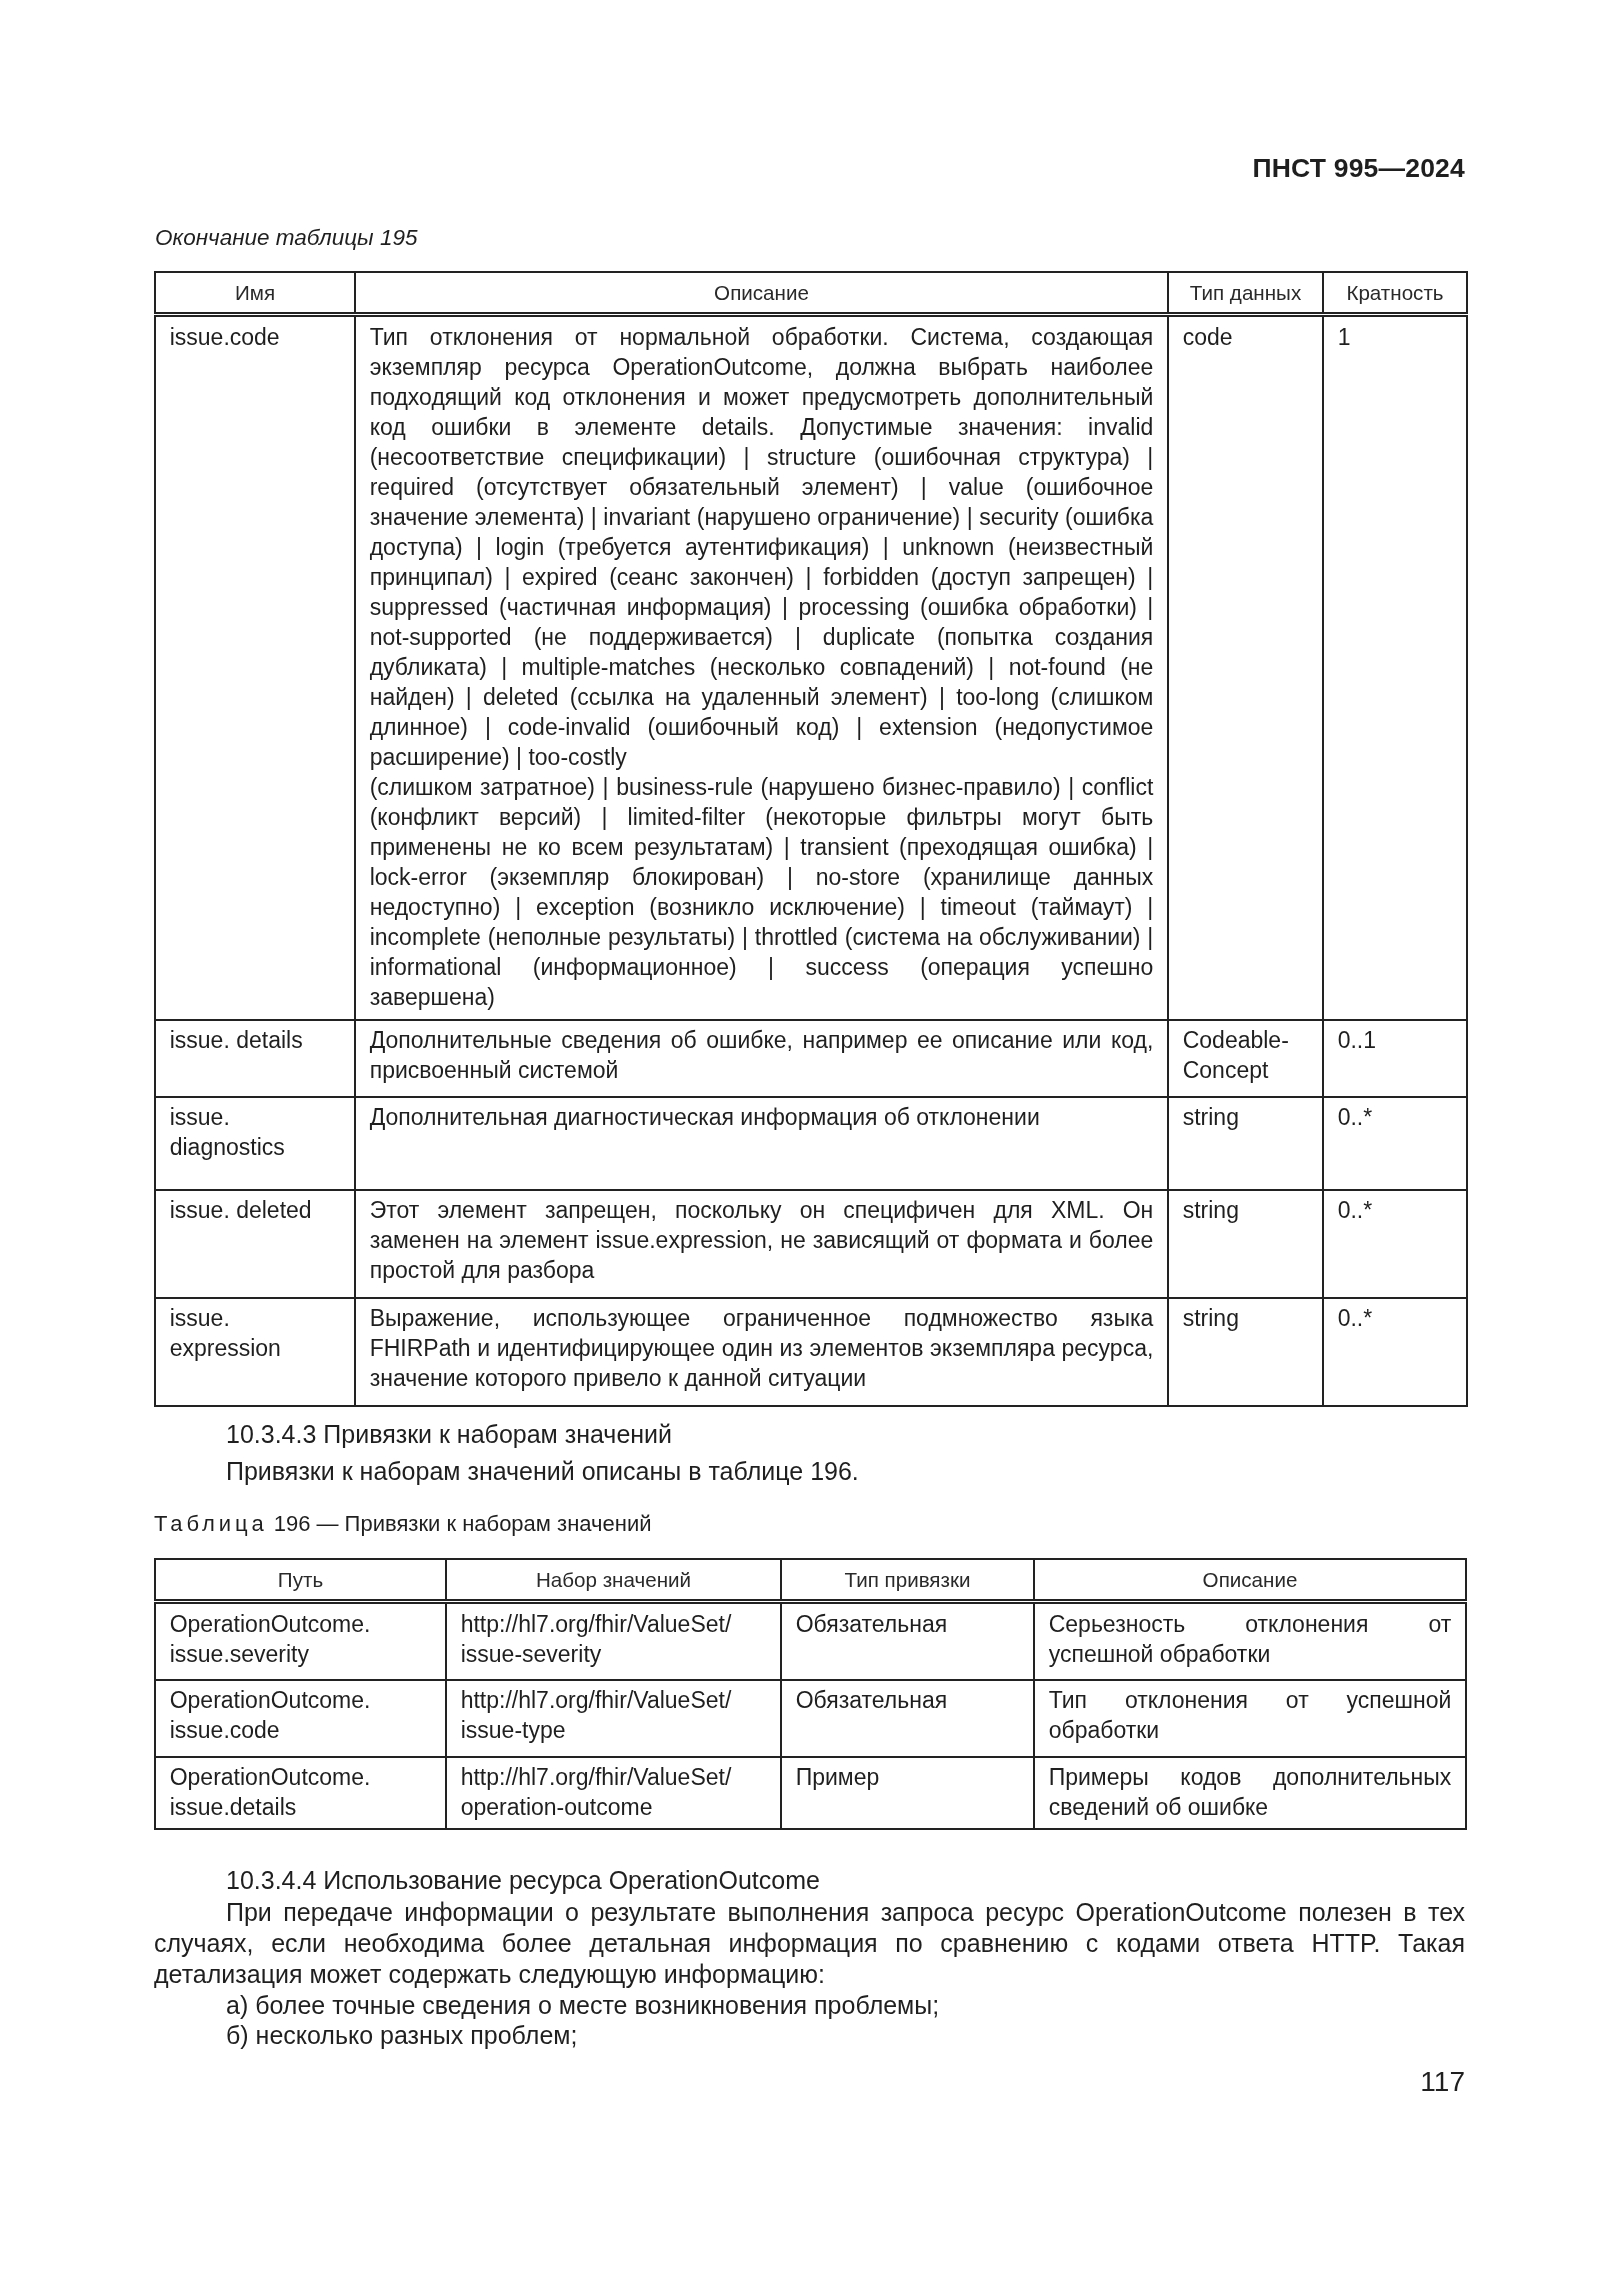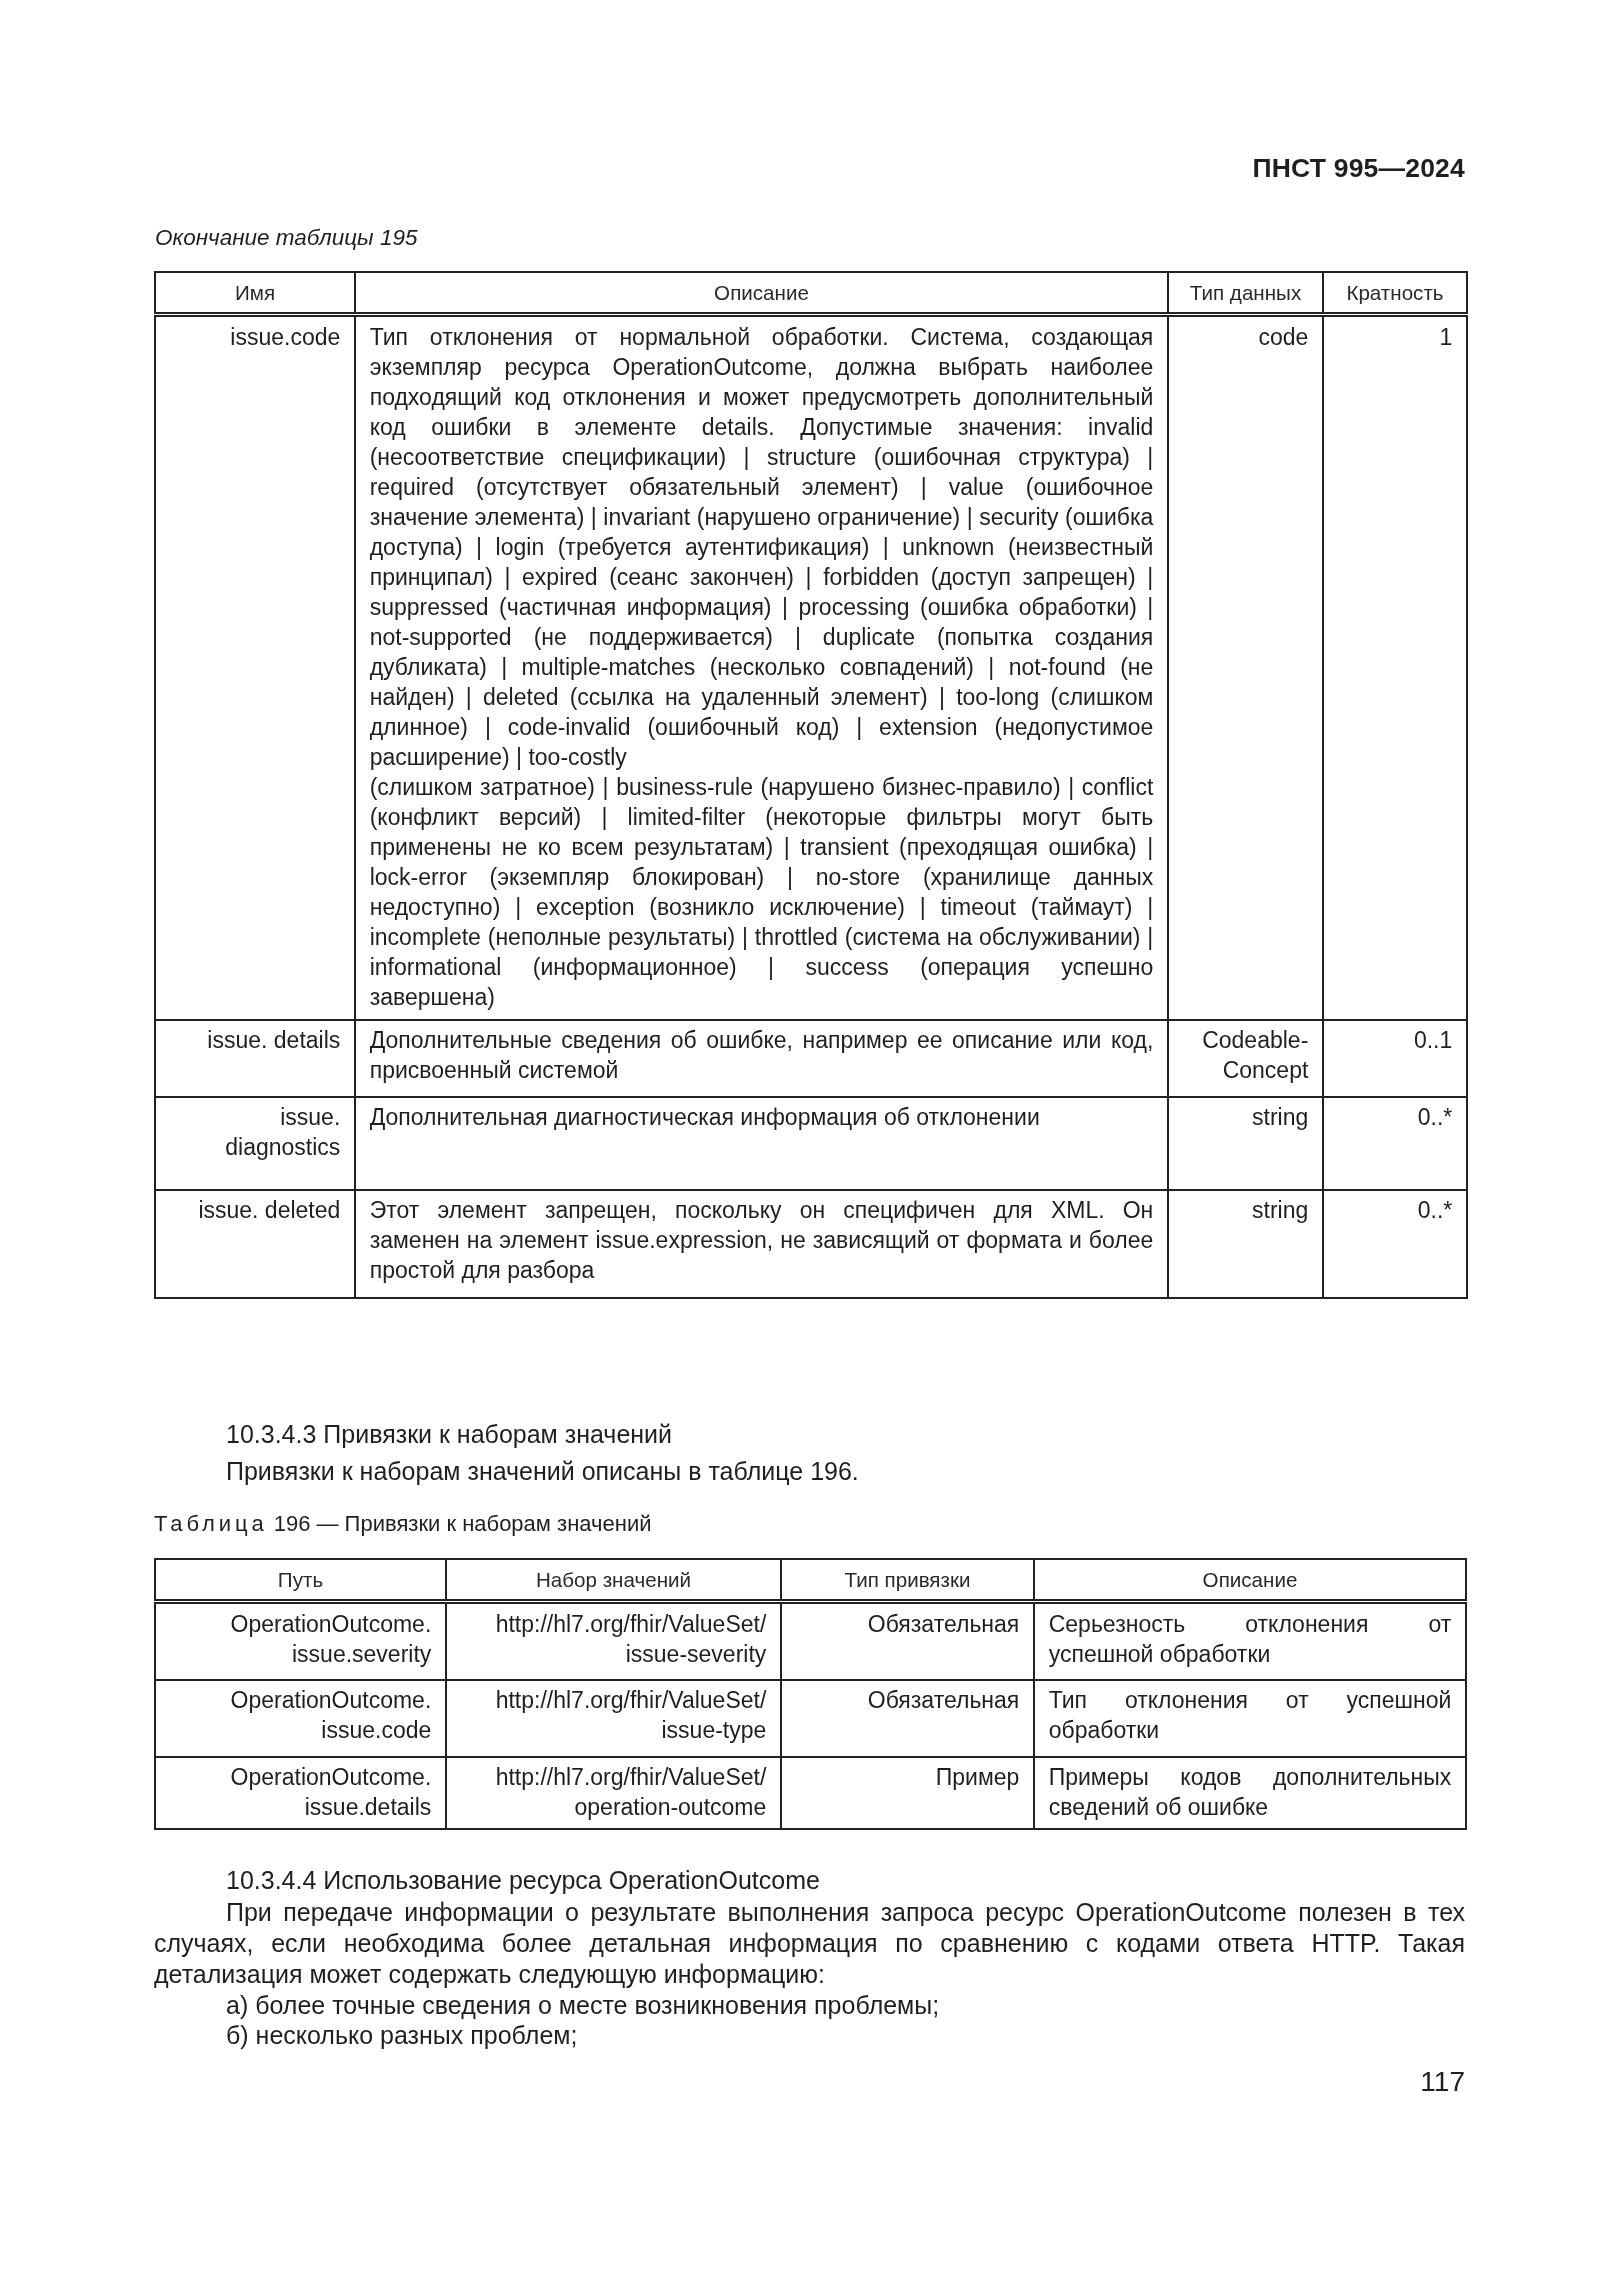--- a/index.html
+++ b/index.html
@@ -24,21 +24,20 @@
   }
   table.grid th {
     font-weight: normal; font-size: 20.6px; text-align: center;
     padding: 0 5.9px; border-left: 2.5px solid #222; border-right: 2.5px solid #222;
     border-bottom: 5.9px double #222; height: 39px; vertical-align: middle;
     color: #2a2a2a;
   }
   table.grid td {
     vertical-align: top; padding: 4.9px 13.7px 5.9px 13.7px;
     border: 2.5px solid #222;
-    text-align: right;
   }
   table.grid td.just { text-align: justify; }
   #t195 { top: 271px; padding-left: 19px; }
   #t196 { top: 1558px; }
   .para {
     position: absolute; left: 154px; width: 1311px;
     font-size: 25px; line-height: 31px; text-align: justify;
   }
   .indent { text-indent: 72px; }
   .tbl-caption {
@@ -92,20 +91,26 @@
       <td class="just">Дополнительная диагностическая информация об отклонении</td>
       <td>string</td>
       <td>0..*</td>
     </tr>
     <tr style="height:108px">
       <td>issue. deleted</td>
       <td class="just">Этот элемент запрещен, поскольку он специфичен для XML. Он заменен на элемент issue.expression, не зависящий от формата и более простой для разбора</td>
       <td>string</td>
       <td>0..*</td>
     </tr>
+    <tr style="height:108px">
+      <td>issue. expression</td>
+      <td class="just">Выражение, использующее ограниченное подмножество языка FHIRPath и идентифицирующее один из элементов экземпляра ресурса, значение которого привело к данной ситуации</td>
+      <td>string</td>
+      <td>0..*</td>
+    </tr>
   </tbody>
 </table>
 
 <div class="para indent" style="top:1419px">10.3.4.3 Привязки к наборам значений</div>
 <div class="para indent" style="top:1456px">Привязки к наборам значений описаны в таблице 196.</div>
 
 <div class="tbl-caption"><span class="spaced">Таблица</span><span> 196 — Привязки к наборам значений</span></div>
 
 <table id="t196" class="grid">
   <colgroup>

